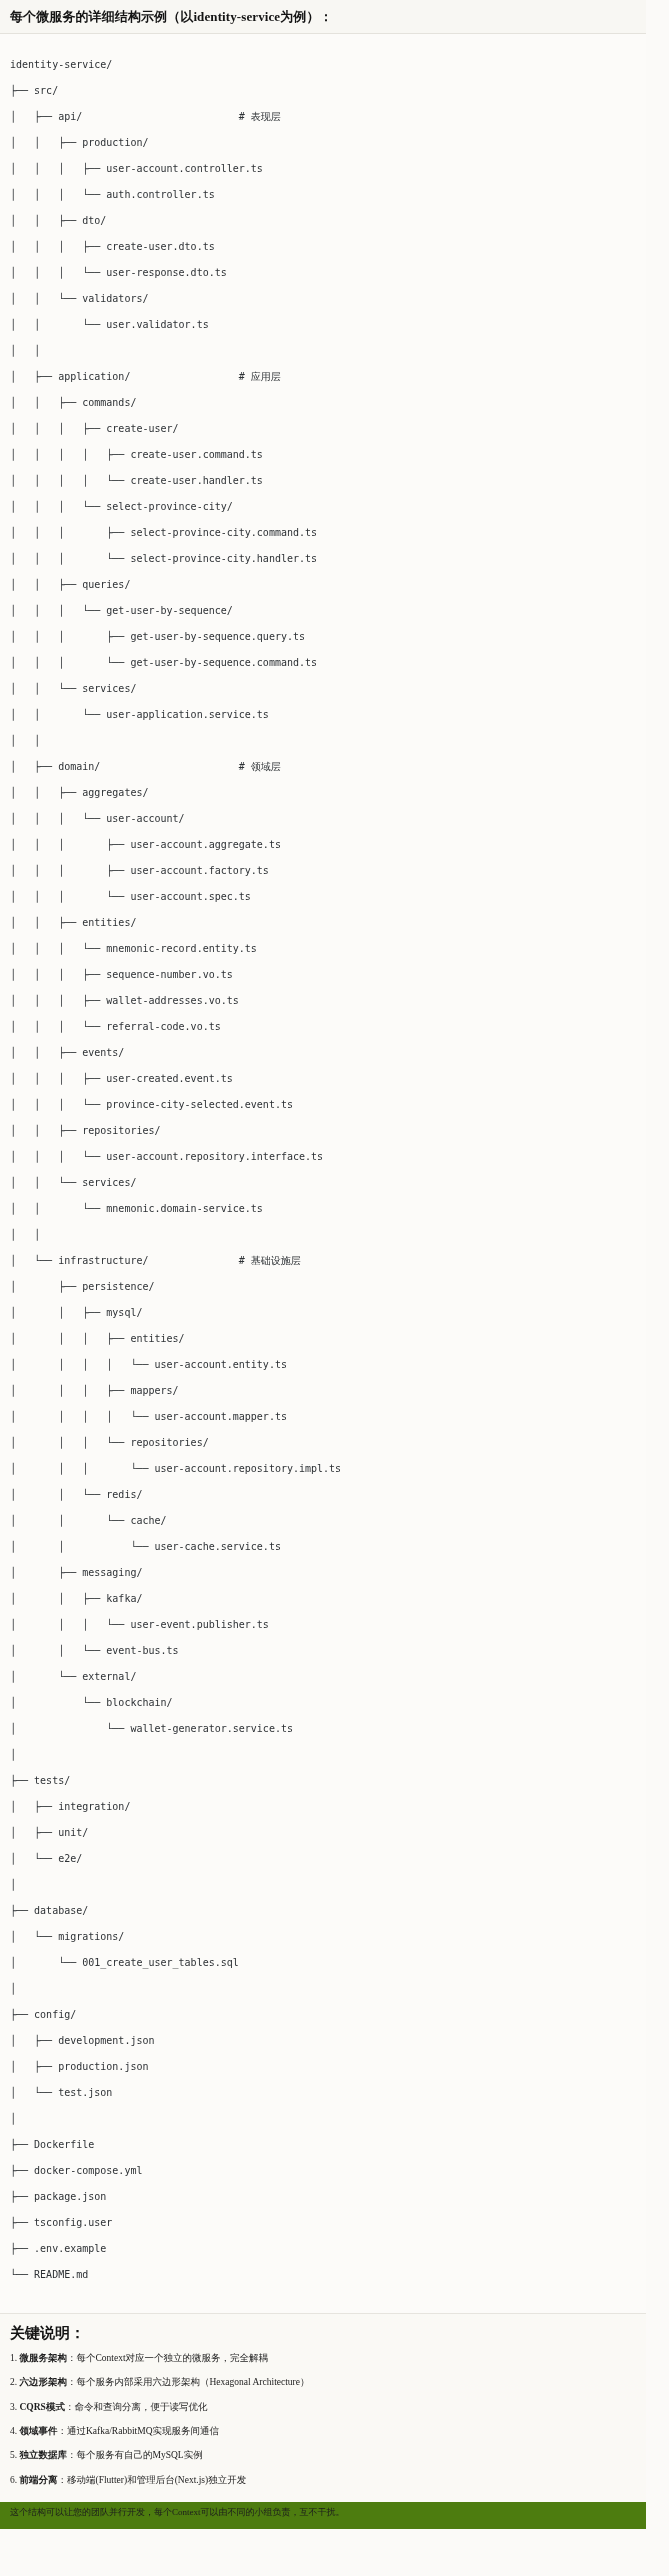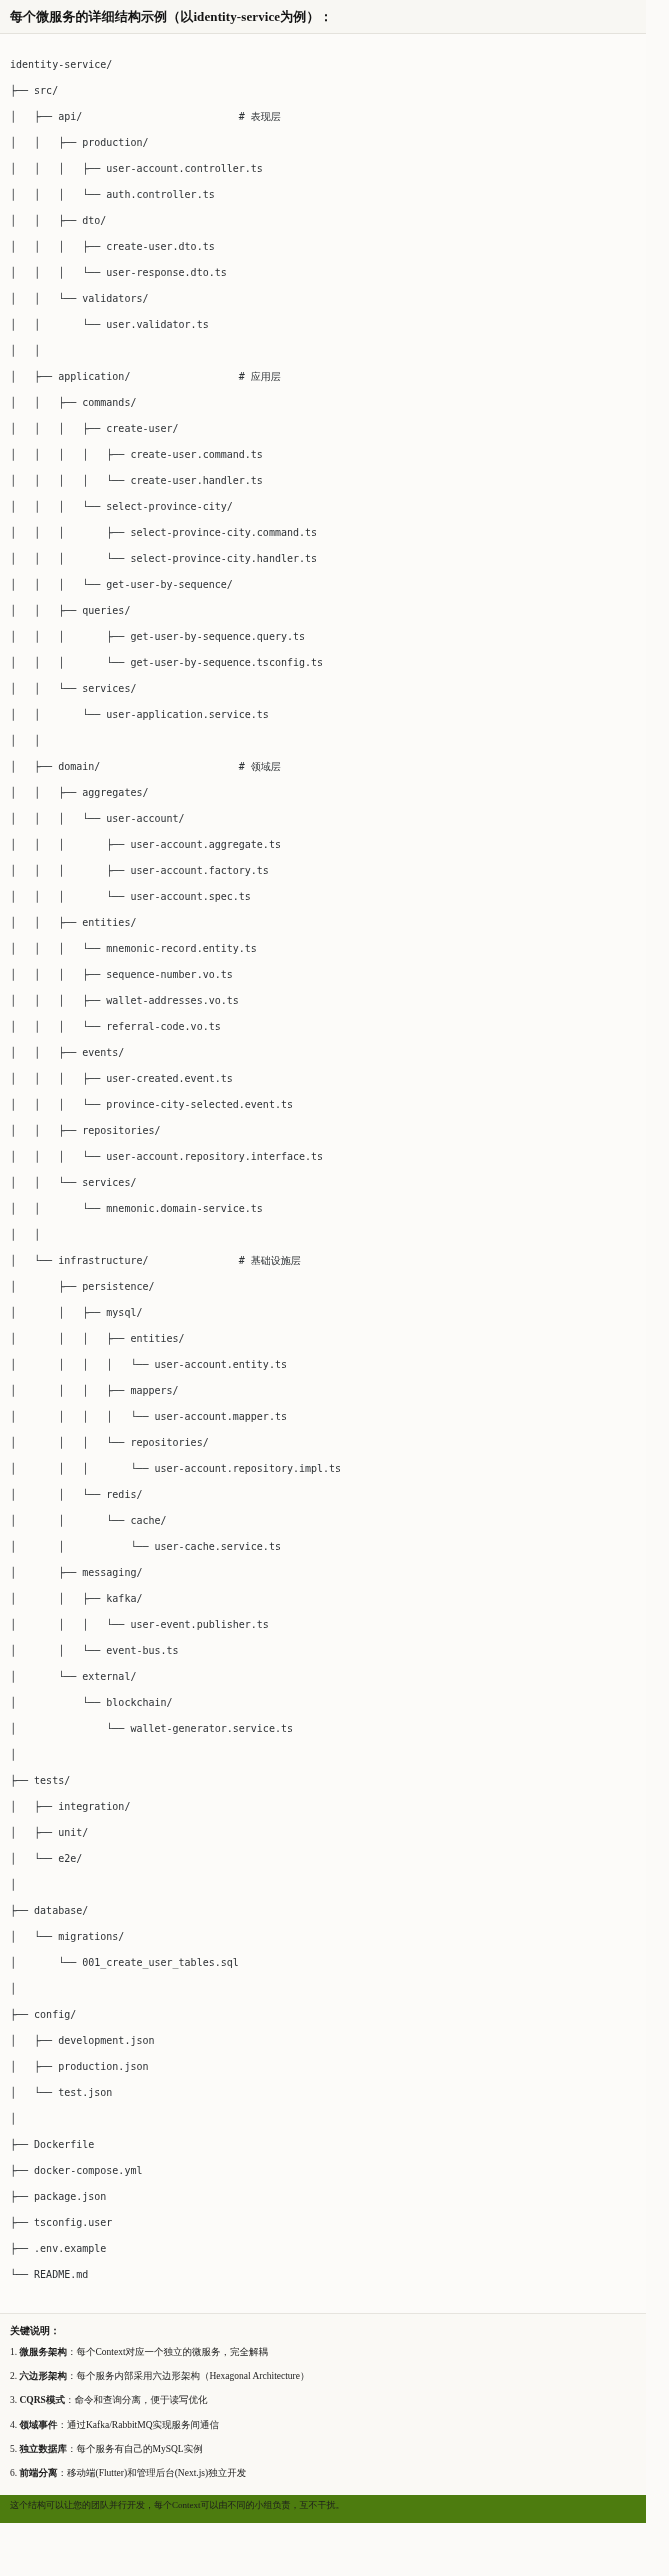--- a/index.html
+++ b/index.html
@@ -61,21 +61,21 @@
   
   .notes {
     box-sizing: border-box;
     padding: 10px 10px 3.8px 10px;
     background: #faf9f5;
     border-top: 0.6px solid #e6e4de;
   }
   .notes-heading {
     font-family: "Liberation Serif", serif;
     font-weight: bold;
-    font-size: 10px;
+    font-size: 15px;
     color: #141414;
     margin: 0 0 8.8px 0;
     line-height: 1.3;
   }
   .note-item {
     font-family: "Liberation Serif", serif;
     font-size: 9.5px;
     line-height: 1.45;
     color: #1c1c1c;
     margin: 0 0 10.6px 0;
@@ -127,24 +127,24 @@
 <span class="tree-line">│   │       └── user.validator.ts</span>
 <span class="tree-line">│   │</span>
 <span class="tree-line">│   ├── application/                  # 应用层</span>
 <span class="tree-line">│   │   ├── commands/</span>
 <span class="tree-line">│   │   │   ├── create-user/</span>
 <span class="tree-line">│   │   │   │   ├── create-user.command.ts</span>
 <span class="tree-line">│   │   │   │   └── create-user.handler.ts</span>
 <span class="tree-line">│   │   │   └── select-province-city/</span>
 <span class="tree-line">│   │   │       ├── select-province-city.command.ts</span>
 <span class="tree-line">│   │   │       └── select-province-city.handler.ts</span>
+<span class="tree-line">│   │   ├── queries/</span>
 <span class="tree-line">│   │   │   └── get-user-by-sequence/</span>
-<span class="tree-line">│   │   ├── queries/</span>
 <span class="tree-line">│   │   │       ├── get-user-by-sequence.query.ts</span>
-<span class="tree-line">│   │   │       └── get-user-by-sequence.tsconfig.ts</span>
+<span class="tree-line">│   │   │       └── get-user-by-sequence.command.ts</span>
 <span class="tree-line">│   │   └── services/</span>
 <span class="tree-line">│   │       └── user-application.service.ts</span>
 <span class="tree-line">│   │</span>
 <span class="tree-line">│   ├── domain/                       # 领域层</span>
 <span class="tree-line">│   │   ├── aggregates/</span>
 <span class="tree-line">│   │   │   └── user-account/</span>
 <span class="tree-line">│   │   │       ├── user-account.aggregate.ts</span>
 <span class="tree-line">│   │   │       ├── user-account.factory.ts</span>
 <span class="tree-line">│   │   │       └── user-account.spec.ts</span>
 <span class="tree-line">│   │   ├── entities/</span>

